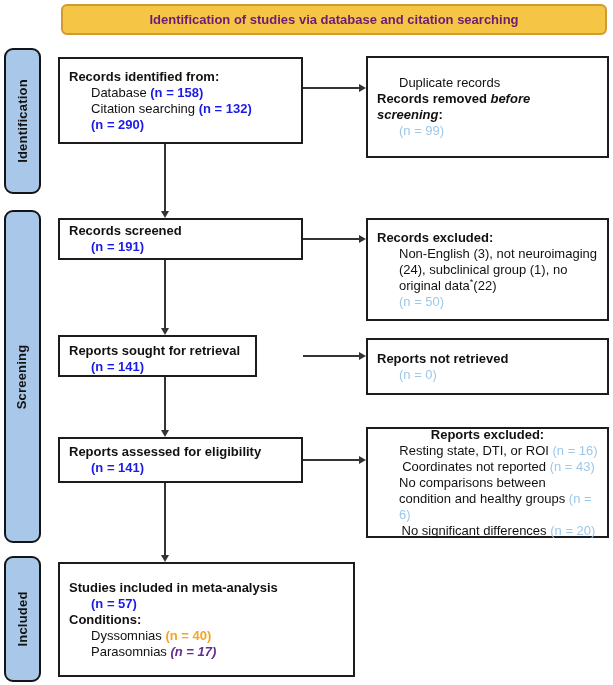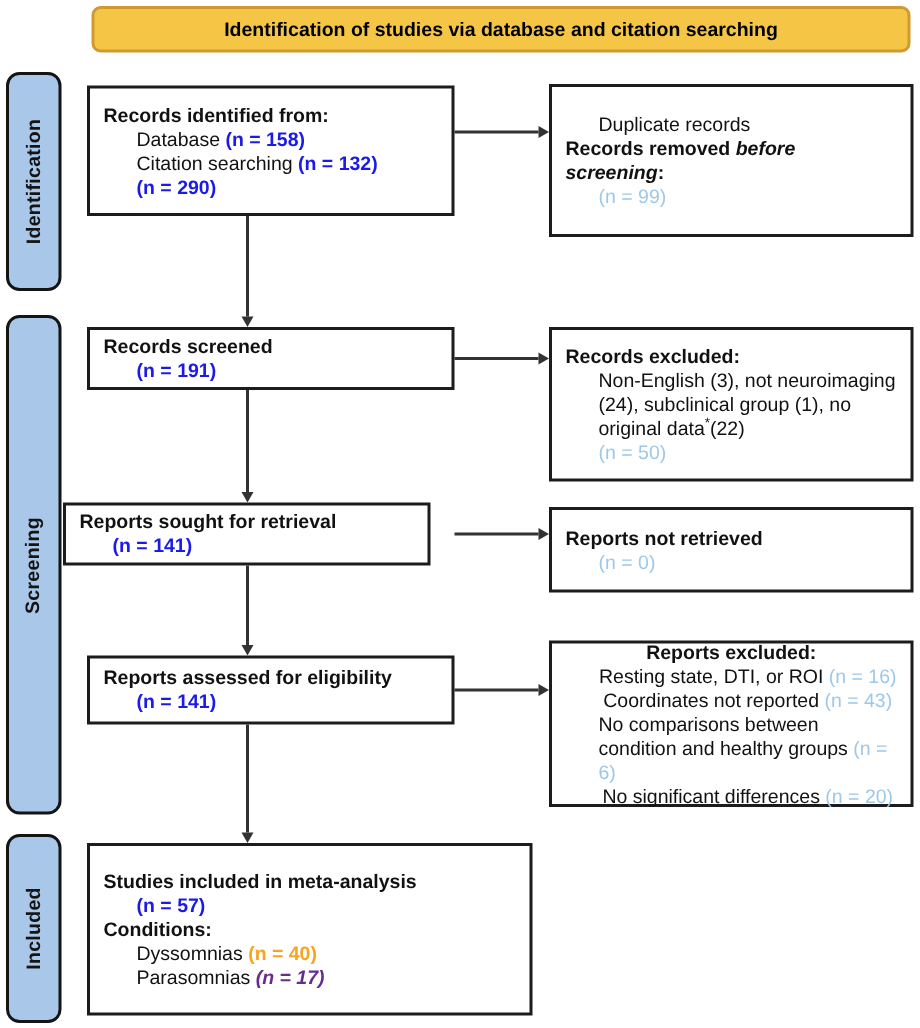--- a/index.html
+++ b/index.html
@@ -11,21 +11,21 @@
     font-size: 13px; line-height: 16px; color: #111;
     overflow: hidden;
   }
 
   
   .banner {
     position: absolute; left: 61px; top: 4px; width: 546px; height: 31px;
     background: var(--banner-fill); border: 2px solid var(--banner-border);
     border-radius: 6px; box-sizing: border-box;
     display: flex; align-items: center; justify-content: center;
-    font-weight: 700; color: #000000;
+    font-weight: 700; color: #701a75;
   }
 
   
   .stage {
     position: absolute; left: 4px; width: 37px;
     background: var(--stage-fill); border: 2px solid #141414;
     border-radius: 9px; box-sizing: border-box;
     display: flex; align-items: center; justify-content: center;
   }
   .stage .vtext {
@@ -48,21 +48,21 @@
   .seg.b { font-weight: 700; }
   .seg.i { font-style: italic; }
   .seg.blue      { color: var(--n-blue); }
   .seg.lightblue { color: var(--n-lightblue); }
   .seg.orange    { color: var(--n-orange); }
   .seg.purple    { color: var(--n-purple); font-style: italic; }
   sup.seg { font-size: 9px; line-height: 0; }
 
   .pos-b1 { left: 58px;  top: 57px;  width: 245px; height: 87px; }
   .pos-b2 { left: 58px;  top: 218px; width: 245px; height: 42px; }
-  .pos-b3 { left: 42px;  top: 335px; width: 245px; height: 42px; }
+  .pos-b3 { left: 58px;  top: 335px; width: 199px; height: 42px; justify-content: space-between; }
   .pos-b4 { left: 58px;  top: 437px; width: 245px; height: 46px; }
   .pos-b5 { left: 58px;  top: 562px; width: 297px; height: 115px; }
   .pos-r1 { left: 366px; top: 56px;  width: 243px; height: 102px; }
   .pos-r2 { left: 366px; top: 218px; width: 243px; height: 103px; }
   .pos-r3 { left: 366px; top: 338px; width: 243px; height: 57px; }
   .pos-r4 { left: 366px; top: 427px; width: 243px; height: 111px; align-items: center; }
 
   
   .vline { position: absolute; width: 2px; background: var(--arrow); }
   .hline { position: absolute; height: 2px; background: var(--arrow); }

